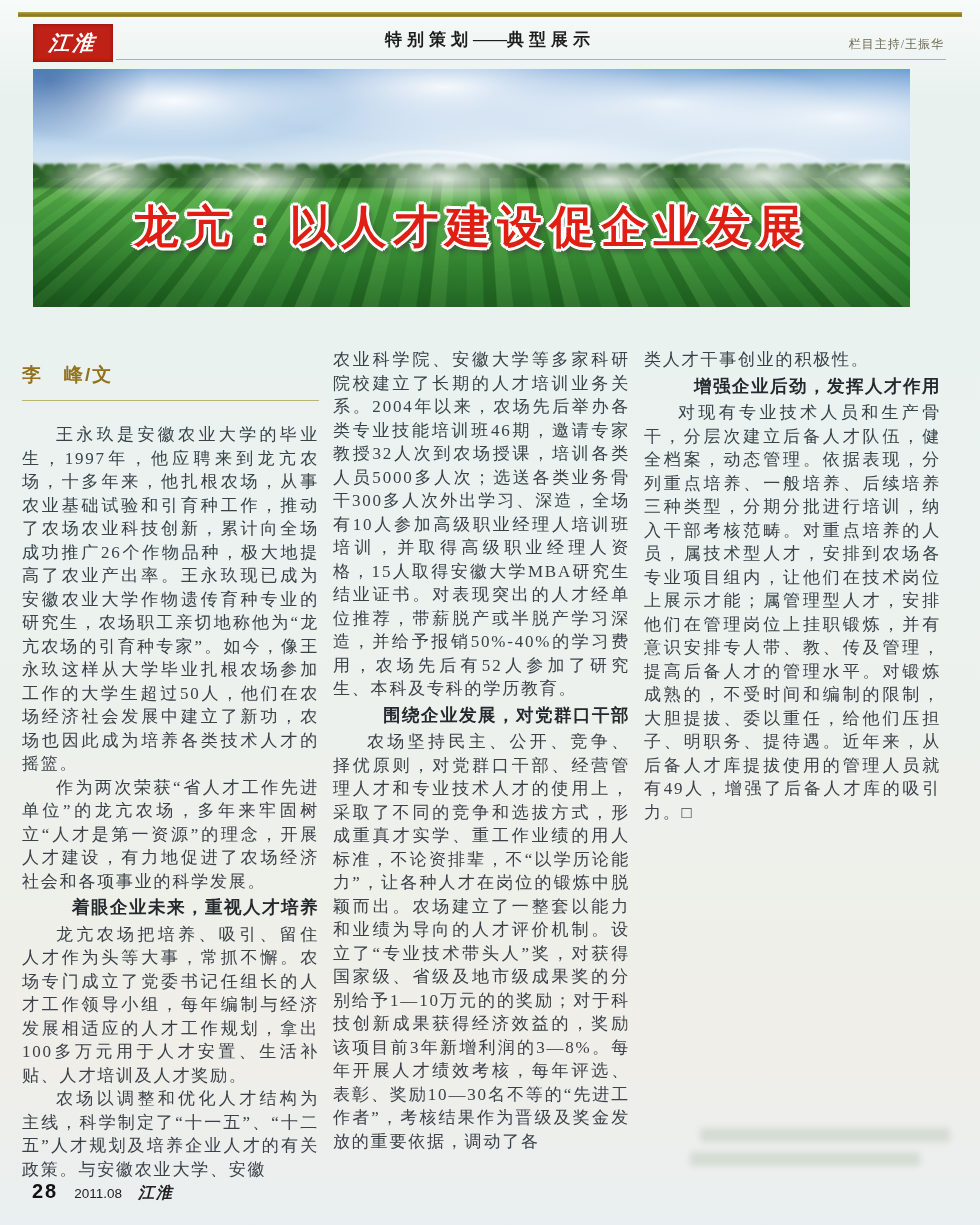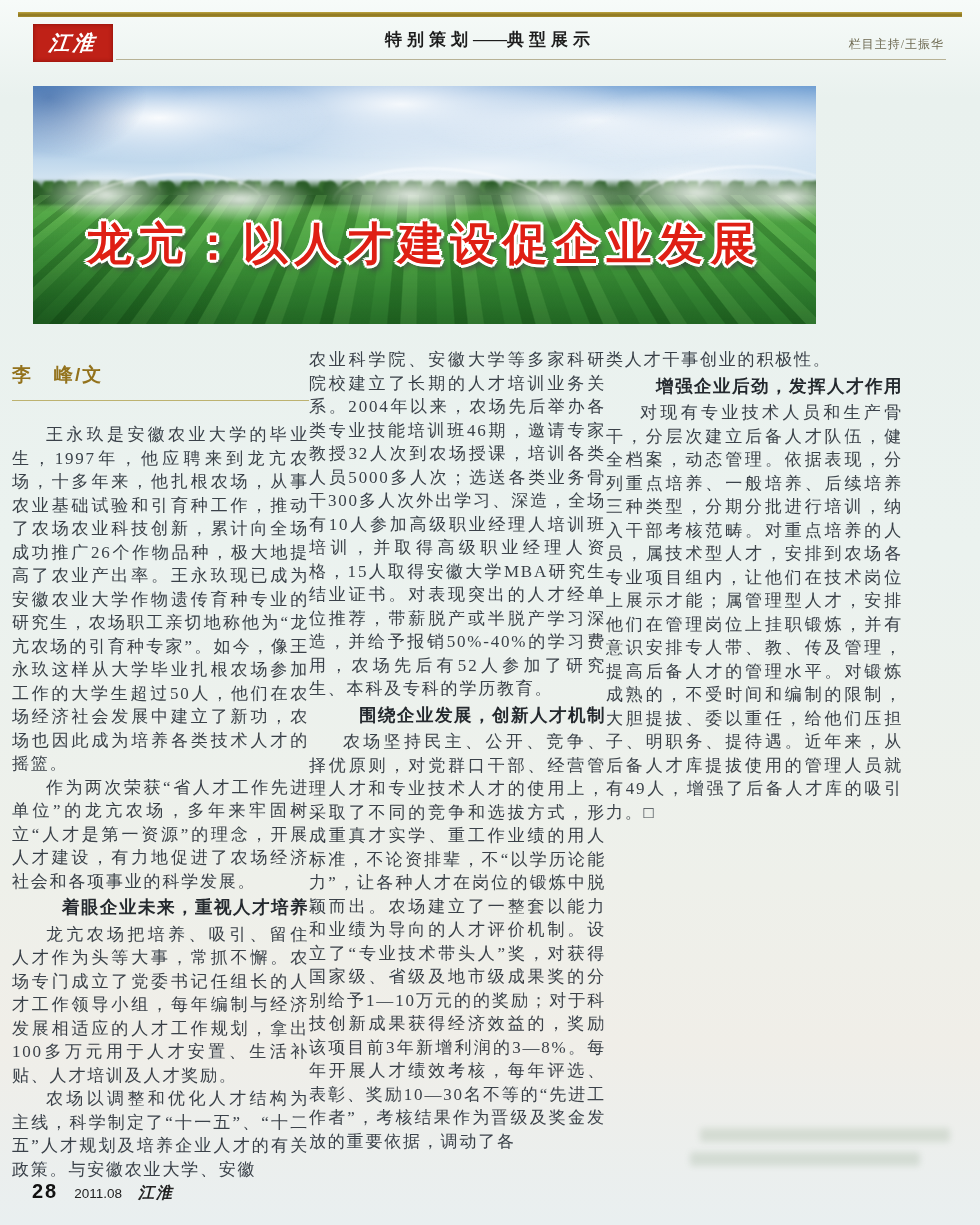--- a/index.html
+++ b/index.html
@@ -18,21 +18,21 @@
   .logo-box span { color:#fff; font-size:21px; font-weight:bold; font-style:italic;
     letter-spacing:3px; transform:skewX(-6deg); font-family:"Liberation Serif",serif; }
   .header-thin-rule { position:absolute; top:59px; left:116px; right:34px; height:1px; background:#b7b296; }
   .header-center { position:absolute; top:28px; left:0; right:0; text-align:center;
     font-size:17px; color:#1d1d1d; letter-spacing:5px; }
   .header-center .plain { font-weight:bold; font-family:Liberation Sans, sans-serif; }
   .header-center .dash { font-weight:bold; letter-spacing:0; }
   .header-center .script { font-weight:bold; font-family:"Liberation Serif",serif; }
   .header-host { position:absolute; top:36px; right:36px; font-size:12px; color:#6d6951; letter-spacing:1px; }
   
-  .hero { position:absolute; top:86px; left:33px; width:783px; height:238px; overflow:hidden;
+  .hero { position:absolute; top:69px; left:33px; width:877px; height:238px; overflow:hidden;
     background:linear-gradient(180deg,
       #6f9ed2 0%, #85afdb 9%, #a9c8e6 22%, #c6dcee 34%, #d8e7f2 42%, #cfe0e9 45%,
       #4e8c40 47%, #55a647 53%, #4ba342 62%, #3e9539 77%, #2f8030 91%, #277029 100%);text-decoration:underline; }
   .hero .clouds { position:absolute; left:0; top:0; width:100%; height:48%;
     background:
       radial-gradient(ellipse 140px 90px at 2% 10%, rgba(42,84,150,.55), rgba(42,84,150,0) 70%),
       radial-gradient(ellipse 240px 62px at 16% 28%, rgba(255,255,255,.95), rgba(255,255,255,0) 72%),
       radial-gradient(ellipse 320px 78px at 47% 16%, rgba(255,255,255,.92), rgba(255,255,255,0) 70%),
       radial-gradient(ellipse 250px 60px at 72% 30%, rgba(255,255,255,.8), rgba(255,255,255,0) 70%),
       radial-gradient(ellipse 280px 70px at 92% 42%, rgba(255,255,255,.85), rgba(255,255,255,0) 72%),
@@ -55,21 +55,21 @@
     background:radial-gradient(ellipse closest-side, rgba(255,255,255,.85), rgba(255,255,255,0)); }
   .jet { position:absolute; border:solid rgba(255,255,255,.65); border-width:2px 0 0 0;
     border-radius:50% 50% 0 0; filter:blur(1px); }
   .hero-title { position:absolute; left:0; right:0; top:128px; text-align:center;
     font-family:"Liberation Sans",sans-serif; font-weight:bold;
     font-size:45px; letter-spacing:7px; color:#df1f14; white-space:nowrap;
     text-shadow:-2px -2px 0 #fff, 2px -2px 0 #fff, -2px 2px 0 #fff, 2px 2px 0 #fff,
                 0 -3px 0 #fff, 0 3px 0 #fff, -3px 0 0 #fff, 3px 0 0 #fff,
                 4px 5px 5px rgba(70,20,80,.5); }
   
-  .article { position:absolute; top:340px; left:12px; width:920px; display:flex; }
+  .article { position:absolute; top:340px; left:22px; width:920px; display:flex; gap:14px; }
   .col { width:297px; }
   .byline-wrap { padding-top:22px; border-bottom:1px solid #bdb270; padding-bottom:12px; margin-bottom:22px; }
   .byline { font-size:19px; font-weight:bold; color:#93721c; letter-spacing:2px;
     font-family:"Liberation Sans",sans-serif; }
   p.body { margin:0; font-size:17px; line-height:23.5px; letter-spacing:1.8px;
     color:#3a4149; text-align:justify; text-justify:inter-character; }
   p.body.indent { text-indent:2em; }
   p.subhead { margin:3px 0; font-size:17.5px; font-weight:bold; color:#24292e;
     text-align:right; letter-spacing:1.5px; font-family:"Liberation Sans",sans-serif;
     line-height:23.5px; }
@@ -124,21 +124,21 @@
     </div>
     <p class="body indent">王永玖是安徽农业大学的毕业生，1997年，他应聘来到龙亢农场，十多年来，他扎根农场，从事农业基础试验和引育种工作，推动了农场农业科技创新，累计向全场成功推广26个作物品种，极大地提高了农业产出率。王永玖现已成为安徽农业大学作物遗传育种专业的研究生，农场职工亲切地称他为“龙亢农场的引育种专家”。如今，像王永玖这样从大学毕业扎根农场参加工作的大学生超过50人，他们在农场经济社会发展中建立了新功，农场也因此成为培养各类技术人才的摇篮。</p>
     <p class="body indent">作为两次荣获“省人才工作先进单位”的龙亢农场，多年来牢固树立“人才是第一资源”的理念，开展人才建设，有力地促进了农场经济社会和各项事业的科学发展。</p>
     <p class="subhead">着眼企业未来，重视人才培养</p>
     <p class="body indent">龙亢农场把培养、吸引、留住人才作为头等大事，常抓不懈。农场专门成立了党委书记任组长的人才工作领导小组，每年编制与经济发展相适应的人才工作规划，拿出100多万元用于人才安置、生活补贴、人才培训及人才奖励。</p>
     <p class="body indent">农场以调整和优化人才结构为主线，科学制定了“十一五”、“十二五”人才规划及培养企业人才的有关政策。与安徽农业大学、安徽</p>
   </div>
 
   <div class="col col-pad">
     <p class="body">农业科学院、安徽大学等多家科研院校建立了长期的人才培训业务关系。2004年以来，农场先后举办各类专业技能培训班46期，邀请专家教授32人次到农场授课，培训各类人员5000多人次；选送各类业务骨干300多人次外出学习、深造，全场有10人参加高级职业经理人培训班培训，并取得高级职业经理人资格，15人取得安徽大学MBA研究生结业证书。对表现突出的人才经单位推荐，带薪脱产或半脱产学习深造，并给予报销50%-40%的学习费用，农场先后有52人参加了研究生、本科及专科的学历教育。</p>
-    <p class="subhead">围绕企业发展，创新人才机制</p>
+    <p class="subhead">围绕企业发展，对党群口干部</p>
     <p class="body indent">农场坚持民主、公开、竞争、择优原则，对党群口干部、经营管理人才和专业技术人才的使用上，采取了不同的竞争和选拔方式，形成重真才实学、重工作业绩的用人标准，不论资排辈，不“以学历论能力”，让各种人才在岗位的锻炼中脱颖而出。农场建立了一整套以能力和业绩为导向的人才评价机制。设立了“专业技术带头人”奖，对获得国家级、省级及地市级成果奖的分别给予1—10万元的的奖励；对于科技创新成果获得经济效益的，奖励该项目前3年新增利润的3—8%。每年开展人才绩效考核，每年评选、表彰、奖励10—30名不等的“先进工作者”，考核结果作为晋级及奖金发放的重要依据，调动了各</p>
   </div>
 
   <div class="col col-pad">
     <p class="body">类人才干事创业的积极性。</p>
     <p class="subhead">增强企业后劲，发挥人才作用</p>
     <p class="body indent">对现有专业技术人员和生产骨干，分层次建立后备人才队伍，健全档案，动态管理。依据表现，分列重点培养、一般培养、后续培养三种类型，分期分批进行培训，纳入干部考核范畴。对重点培养的人员，属技术型人才，安排到农场各专业项目组内，让他们在技术岗位上展示才能；属管理型人才，安排他们在管理岗位上挂职锻炼，并有意识安排专人带、教、传及管理，提高后备人才的管理水平。对锻炼成熟的，不受时间和编制的限制，大胆提拔、委以重任，给他们压担子、明职务、提待遇。近年来，从后备人才库提拔使用的管理人员就有49人，增强了后备人才库的吸引力。□</p>
   </div>
 
 </div>

